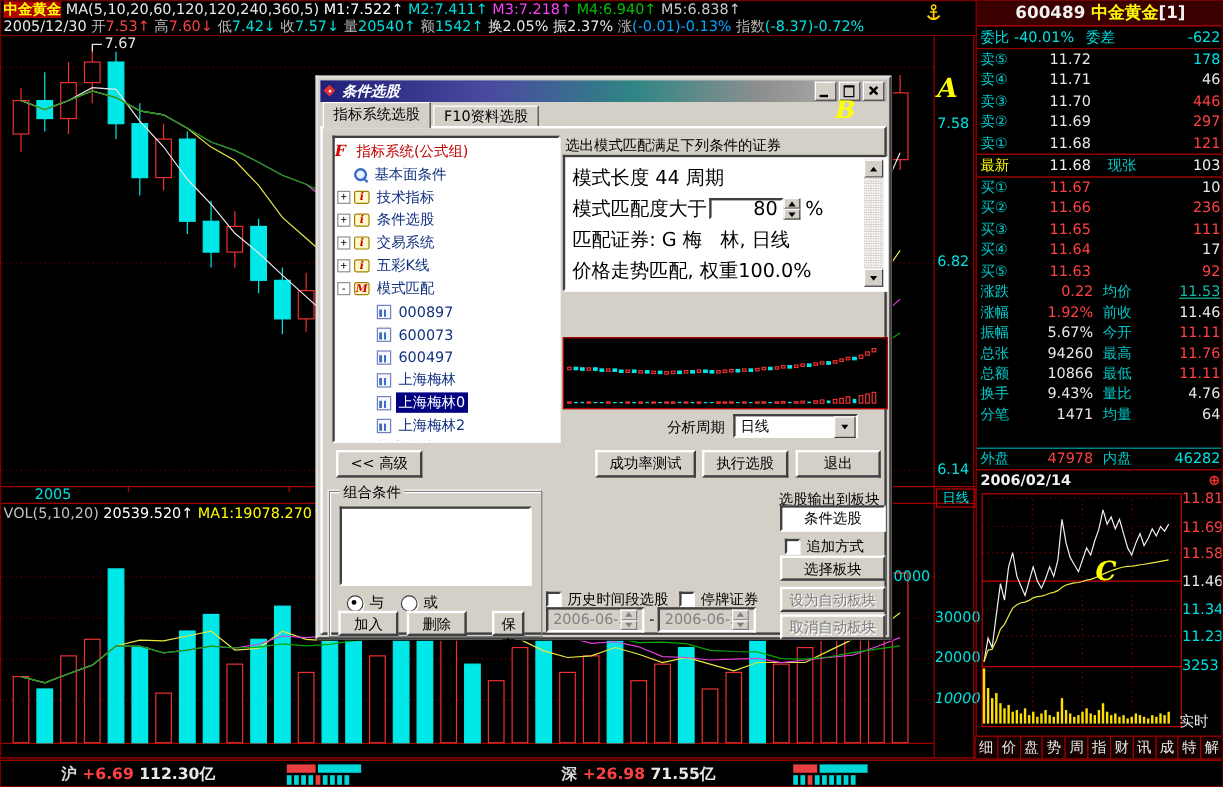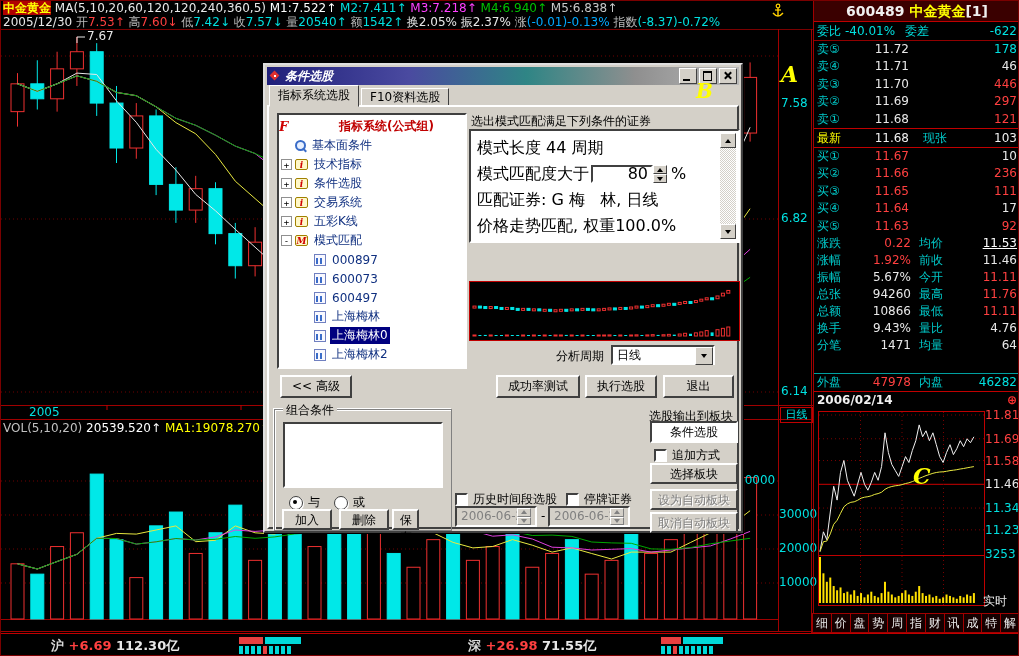--- a/index.html
+++ b/index.html
@@ -82,21 +82,21 @@
   .tab{position:absolute;top:20px;height:20px;background:#d4d0c8;border:1px solid;
        border-color:#fff #404040 #d4d0c8 #fff;padding:0 8px;line-height:19px;font-size:12px;color:#000;z-index:3;}
   #tab2{border-color:#fff #404040 #808080 #fff;height:17px;top:23px;line-height:17px;z-index:1;}
   #tab-page{position:absolute;left:2px;top:40px;right:2px;bottom:2px;
        border:2px solid;border-color:#fff #404040 #404040 #fff;box-sizing:border-box;z-index:2;background:#d4d0c8;}
   
   #tree{position:absolute;left:12px;top:48px;width:190px;height:256px;background:#fff;
         border:2px solid;border-color:#404040 #fff #fff #404040;box-sizing:border-box;overflow:hidden;padding-top:2px;}
   .trow{display:flex;align-items:center;height:19px;font-size:12px;color:#103080;}
   .trow .lab{padding:0 2px;white-space:pre;}
-  .trow.root .lab{color:#c00000;font-weight:bold;margin-left:42px;}
+  .trow.root .lab{color:#c00000;font-weight:normal;}
   .trow.sel .lab{background:#000080;color:#fff;}
   .exp{width:11px;height:11px;border:1px solid #909090;background:#fff;color:#000;
        font:9px/10px "DejaVu Sans Mono",monospace;text-align:center;margin:0 3px 0 2px;flex:none;box-sizing:border-box;}
   .exp-sp{width:16px;flex:none;}
   .ind{flex:none;}
   .ic{flex:none;margin-right:4px;position:relative;}
   .ic-f{width:12px;height:13px;color:#d00000;font:bold italic 13px "DejaVu Serif",serif;line-height:13px;}
   .ic-mag{width:11px;height:11px;border:2px solid #3a6cc8;border-radius:50%;box-sizing:border-box;background:#e8f0ff;}
   .ic-mag::after{content:"";position:absolute;right:-3px;bottom:-2px;width:5px;height:2px;background:#3a6cc8;transform:rotate(45deg);}
   .ic-bub{width:13px;height:11px;background:#fff8c8;border:1px solid #a08000;border-radius:2px;
@@ -315,21 +315,21 @@
   <div id="period-box">日线</div>
   <div id="price-axis">
       <div class="axlbl abs" style="left: 780px; top: 48px; margin-top: 48px;">7.58</div>
       <div class="axlbl abs" style="left: 780px; top: 211px;">6.82</div>
       <div class="axlbl abs" style="left: 780px; top: 384px;">6.14</div>
     </div>
   <div id="vol-axis">
       <div class="axlbl abs" style="left: 736px; top: 473px;">40000</div>
       <div class="axlbl abs" style="left: 778px; top: 507px;">30000</div>
       <div class="axlbl abs" style="left: 778px; top: 541px;">20000</div>
-      <div class="axlbl abs" style="left: 778px; top: 575px;">10000</div>
+      <div class="axlbl abs" style="left: 778px; top: 575px; font-style: italic;">10000</div>
     </div>
 
   <div id="rpanel">
     <div id="rp-title"><span class="seg" style="color:#f0f0f0">600489</span><span class="seg" style="color:#ffff00"> 中金黄金</span><span class="seg" style="color:#f0f0f0">[1]</span></div>
     <div id="rp-weibi">
       <span class="seg">委比</span>
       <span class="seg" style="margin-left:4px">-40.01%</span>
       <span class="seg" style="margin-left:10px">委差</span>
       <span class="seg" style="margin-left:auto">-622</span>
     </div>
@@ -391,21 +391,21 @@
           <span class="qlbl">买⑤</span>
           <span class="qprice" style="color: rgb(255, 64, 64);">11.63</span>
           <span class="qvol" style="color: rgb(255, 64, 64);">92</span>
         </div>
       </div>
     <div id="stat-rows">
         <div class="srow">
           <span class="sl">涨跌</span>
           <span class="sv" style="color: rgb(255, 64, 64);">0.22</span>
           <span class="sl2">均价</span>
-          <span class="sv2" style="color: #ffffff; text-decoration: underline;">11.53</span>
+          <span class="sv2" style="color: #14b8a6; text-decoration: underline;">11.53</span>
         </div>
         <div class="srow">
           <span class="sl">涨幅</span>
           <span class="sv" style="color: rgb(255, 64, 64);">1.92%</span>
           <span class="sl2">前收</span>
           <span class="sv2" style="color: rgb(232, 232, 232);">11.46</span>
         </div>
         <div class="srow">
           <span class="sl">振幅</span>
           <span class="sv" style="color: rgb(232, 232, 232);">5.67%</span>
@@ -802,21 +802,21 @@
       <div class="radio on" style="left:14px;top:84px">
           <span class="cir"></span>
           <span>与</span>
         </div>
       <div class="radio" style="left:59px;top:84px">
           <span class="cir"></span>
           <span>或</span>
         </div>
       <button class="btn" style="left:7px;top:99px;width:50px;height:21px">加入</button>
       <button class="btn" style="left:64px;top:99px;width:50px;height:21px">删除</button>
-      <button class="btn" style="left:117px;top:99px;width:27px;height:21px">保存</button>
+      <button class="btn" style="left:135px;top:99px;width:27px;height:21px">保存</button>
     </div>
 
     <div class="cb" style="left:190px;top:426px;z-index:4">
         <span class="box"></span>
         <span>历史时间段选股</span>
       </div>
     <div class="cb" style="left:301px;top:426px;z-index:4">
         <span class="box"></span>
         <span>停牌证券</span>
       </div>

